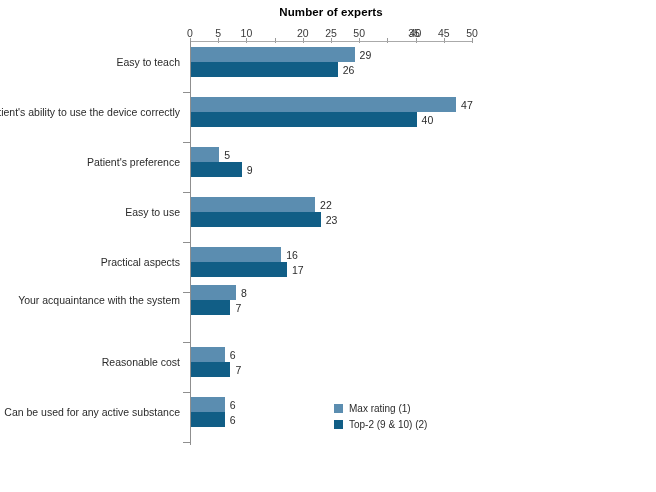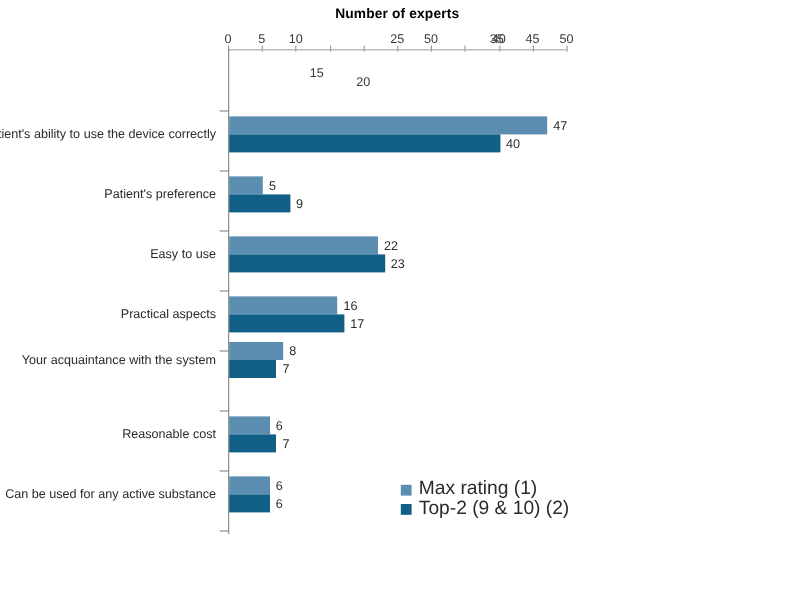--- a/index.html
+++ b/index.html
@@ -107,21 +107,21 @@
     position: absolute;
     font-size: 10.5px;
     color: #2b2b2b;
     white-space: nowrap;
   }
 
   
   #legend {
     position: absolute;
     left: 334px; top: 400px;
-    font-size: 16px;
+    font-size: 10px;
     color: #2b2b2b;
   }
   #legend .legend-row {
     display: flex;
     align-items: center;
     height: 16px;
   }
   #legend .swatch {
     width: 9px; height: 9px;
     margin-right: 6px;
@@ -139,21 +139,21 @@
 
   <div id="x-axis">
       <div class="xtick-label" style="left: 0px;">0</div>
       <div class="xtick-mark" style="left: 0px;"></div>
       <div class="xtick-label" style="left: 28.2px;">5</div>
       <div class="xtick-mark" style="left: 28.2px;"></div>
       <div class="xtick-label" style="left: 56.4px;">10</div>
       <div class="xtick-mark" style="left: 56.4px;"></div>
       <div class="xtick-label" style="left: 74px; margin-top: 28px;">15</div>
       <div class="xtick-mark" style="left: 84.6px;"></div>
-      <div class="xtick-label" style="left: 112.8px; margin-top: 36px;">20</div>
+      <div class="xtick-label" style="left: 112.8px;">20</div>
       <div class="xtick-mark" style="left: 112.8px;"></div>
       <div class="xtick-label" style="left: 141px;">25</div>
       <div class="xtick-mark" style="left: 141px;"></div>
       <div class="xtick-label" style="left: 169.2px;">50</div>
       <div class="xtick-mark" style="left: 169.2px;"></div>
       <div class="xtick-label" style="left: 204px; margin-left: 20px;">35</div>
       <div class="xtick-mark" style="left: 197.4px;"></div>
       <div class="xtick-label" style="left: 225.6px;">40</div>
       <div class="xtick-mark" style="left: 225.6px;"></div>
       <div class="xtick-label" style="left: 253.8px;">45</div>
@@ -170,20 +170,27 @@
       <div class="legend-row">
         <span class="swatch light"></span>
         <span>Max rating (1)</span>
       </div>
       <div class="legend-row">
         <span class="swatch dark"></span>
         <span>Top-2 (9 &amp; 10) (2)</span>
       </div>
     </div>
 
+<div class="cat-row" style="top: 42px;">
+      <div class="cat-label" style="top: 13.5px;">Easy to teach</div>
+      <div class="bar light" style="top: 5px; width: 163.56px;"></div>
+      <div class="bar-value" style="left: 359.56px; top: 7px;">29</div>
+      <div class="bar dark" style="top: 20px; width: 146.64px;"></div>
+      <div class="bar-value" style="left: 342.64px; top: 22px;">26</div>
+    </div>
     <div class="ytick-mark" style="top: 92px;"></div>
     <div class="cat-row" style="top: 92px;">
       <div class="cat-label" style="top: 13.5px;">Patient's ability to use the device correctly</div>
       <div class="bar light" style="top: 5px; width: 265.08px;"></div>
       <div class="bar-value" style="left: 461.08px; top: 7px;">47</div>
       <div class="bar dark" style="top: 20px; width: 225.6px;"></div>
       <div class="bar-value" style="left: 421.6px; top: 22px;">40</div>
     </div>
     <div class="ytick-mark" style="top: 142px;"></div>
     <div class="cat-row" style="top: 142px;">

